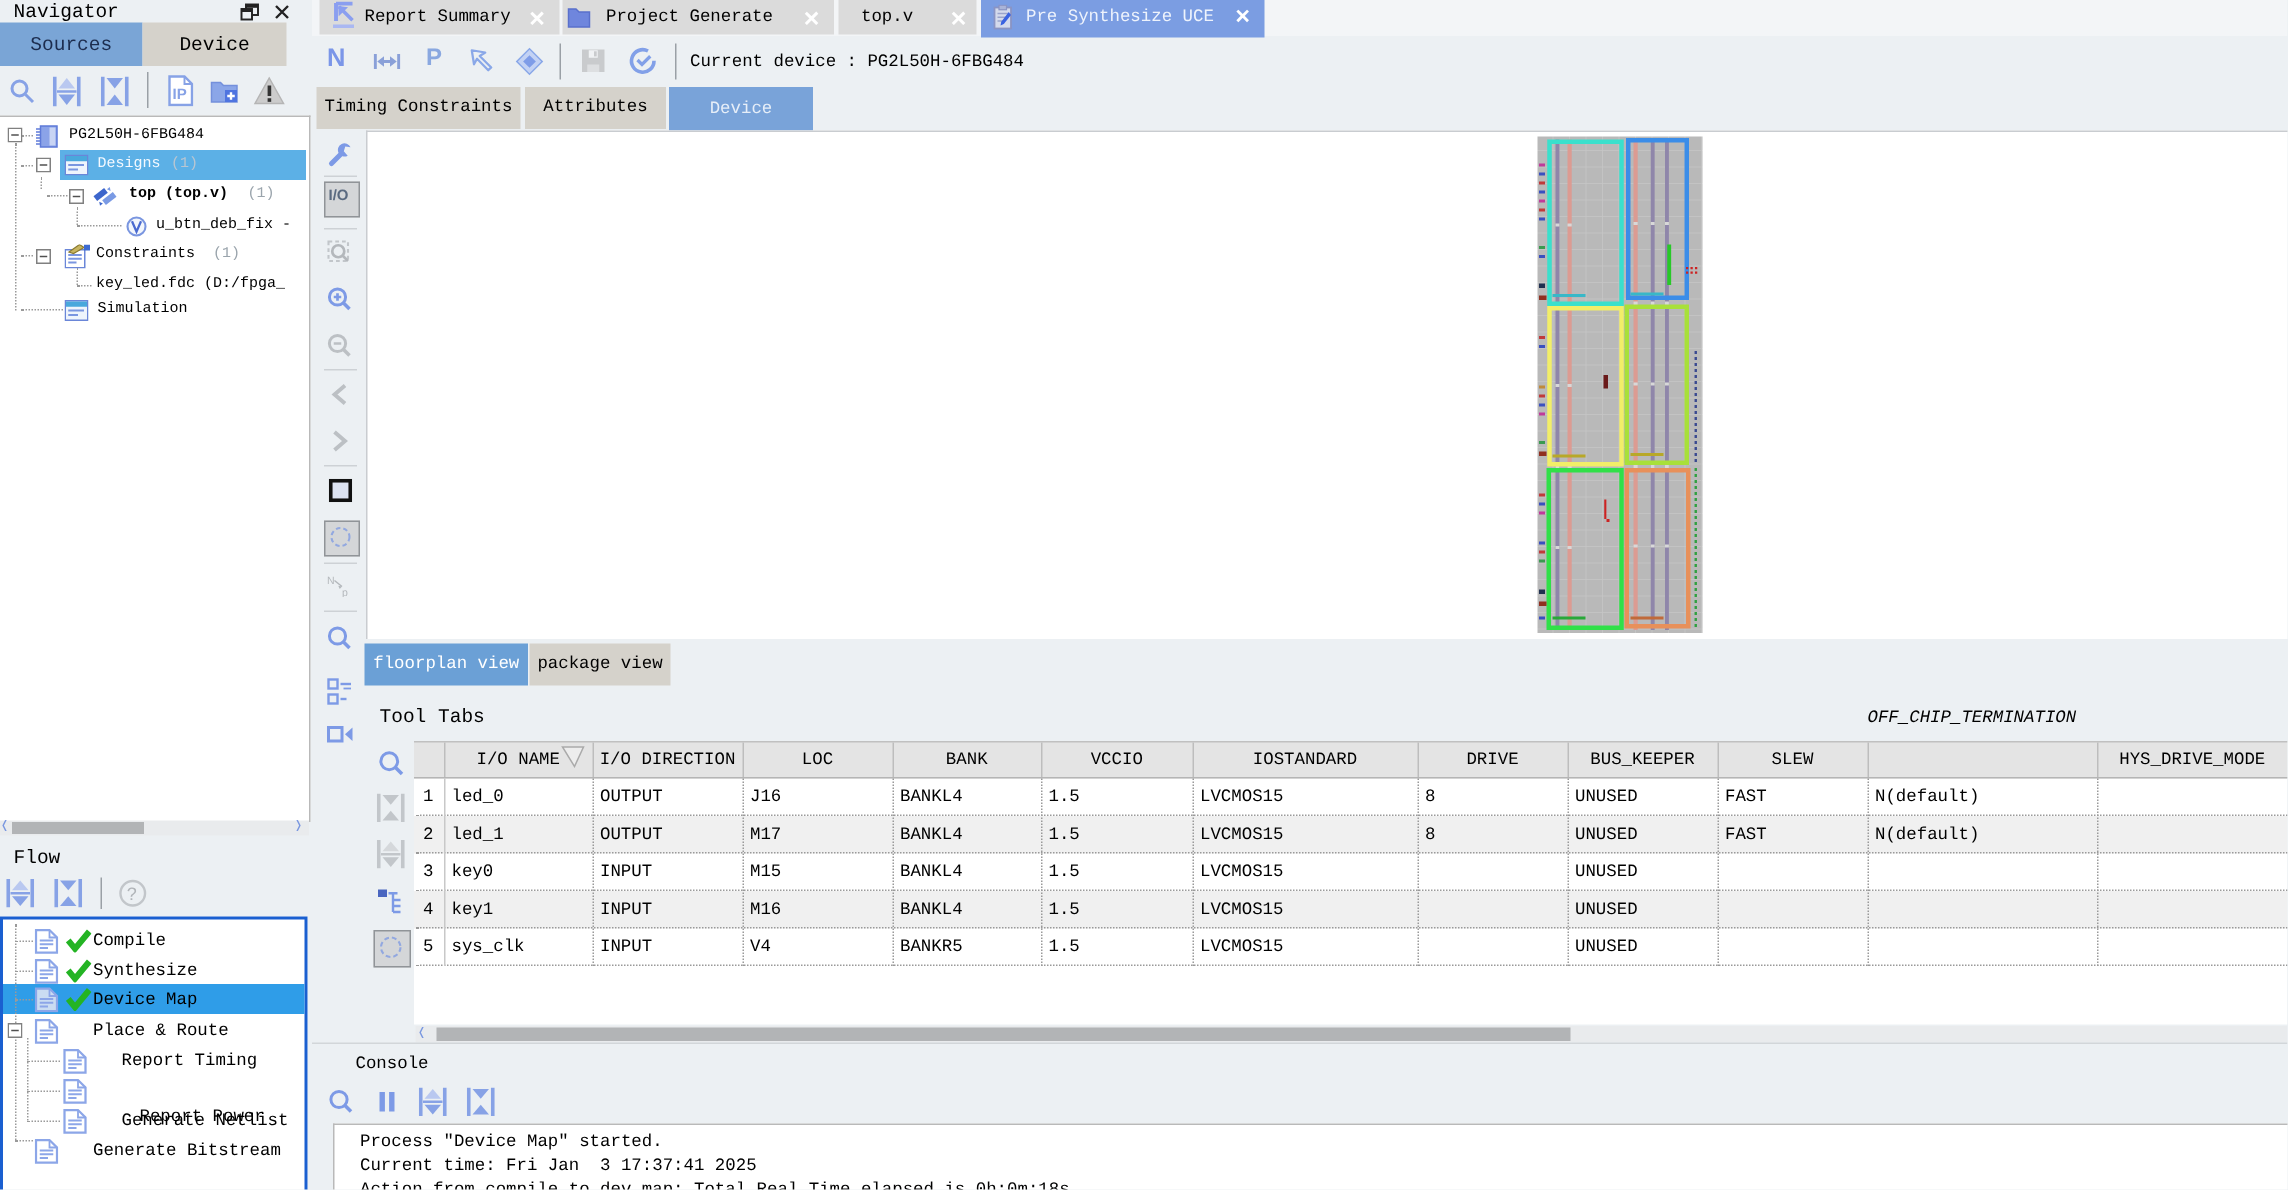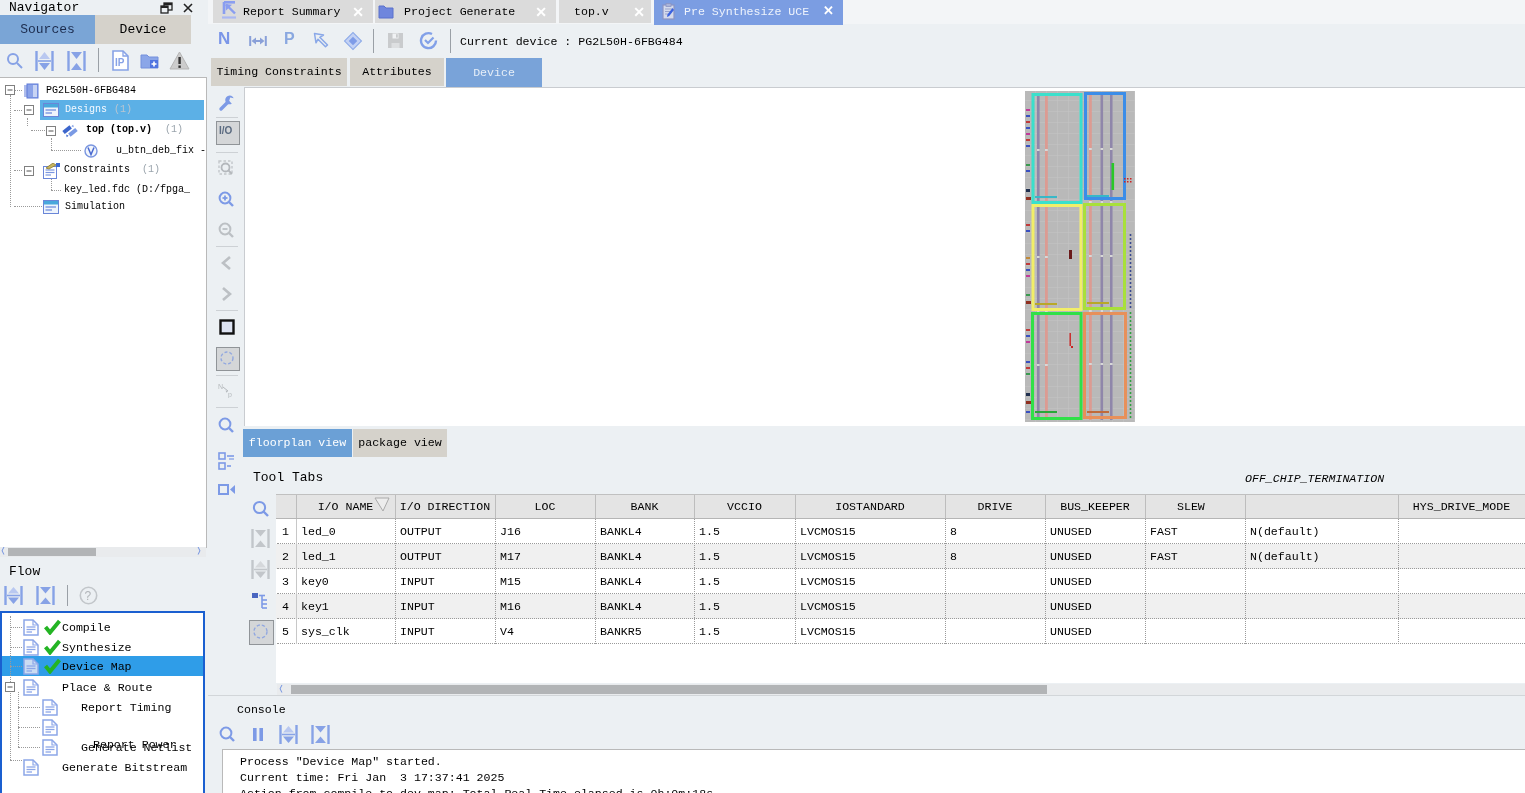--- a/index.html
+++ b/index.html
@@ -128,21 +128,21 @@
         <path d="M4 10.8 l-2.4 0 l1.2 -2.4 Z" fill="#3d66cc"></path>
       </g>
     </svg>
     <div class="abs txt" style="left:86px;top:124px;font-weight:bold;">top (top.v)</div>
     <div class="abs txt" style="left:165px;top:124px;color:#9aa4ac;">(1)</div>
 
     <svg class="abs" style="left:84px;top:144px" width="14" height="14" viewBox="0 0 14 14">
       <circle cx="7" cy="7" r="6" fill="#f2f6fc" stroke="#7a96e0" stroke-width="1.4"></circle>
       <path d="M4 3.5 L7 10.5 L10 3.5" fill="none" stroke="#4a6ad0" stroke-width="1.5"></path>
     </svg>
-    <div class="abs txt" style="left:116px;top:145px;">u_btn_deb_fix -</div>
+    <div class="abs txt" style="left:104px;top:145px;">u_btn_deb_fix -</div>
 
     <svg class="abs" style="left:24px;top:166px" width="10" height="10" viewBox="0 0 10 10">
       <rect x="0.5" y="0.5" width="9" height="9" fill="#fff" stroke="#808080"></rect>
       <line x1="2.5" y1="5" x2="7.5" y2="5" stroke="#505050" stroke-width="1"></line>
     </svg>
     <svg class="abs" style="left:43px;top:163px" width="17" height="16" viewBox="0 0 17 16">
       <rect x="0.5" y="3.5" width="13" height="12" fill="#fff" stroke="#6a86d8"></rect>
       <g stroke="#7a96e0" stroke-width="1.2">
           <line x1="2.5" y1="7" x2="11.5" y2="7"></line>
           <line x1="2.5" y1="9.5" x2="11.5" y2="9.5"></line>
@@ -626,21 +626,21 @@
     <svg class="abs" style="left:166px;top:497px" width="16" height="15" viewBox="0 0 16 15">
       <path d="M1 1 L15 1 L9 14 Z" fill="#ededed" stroke="#aaa" stroke-width="1"></path>
     </svg>
     <div class="abs" style="left:187px;top:500px;width:100px;text-align:center;">I/O DIRECTION</div>
     <div class="abs" style="left:287px;top:500px;width:100px;text-align:center;">LOC</div>
     <div class="abs" style="left:387px;top:500px;width:99px;text-align:center;">BANK</div>
     <div class="abs" style="left:486px;top:500px;width:101px;text-align:center;">VCCIO</div>
     <div class="abs" style="left:587px;top:500px;width:150px;text-align:center;">IOSTANDARD</div>
     <div class="abs" style="left:737px;top:500px;width:100px;text-align:center;">DRIVE</div>
     <div class="abs" style="left:837px;top:500px;width:100px;text-align:center;">BUS_KEEPER</div>
-    <div class="abs" style="left:937px;top:500px;width:100px;margin-left:32px;">SLEW</div>
+    <div class="abs" style="left:937px;top:500px;width:100px;text-align:center;">SLEW</div>
     <div class="abs" style="left:1037px;top:472px;width:153px;text-align:left;font-style:italic;">OFF_CHIP_TERMINATION</div>
     <div class="abs" style="left:1190px;top:500px;width:127px;text-align:center;">HYS_DRIVE_MODE</div>
 
     <div class="abs" style="left:88px;top:495px;width:1px;height:23px;background:#bdbdbd;"></div>
     <div class="abs" style="left:187px;top:495px;width:1px;height:23px;background:#bdbdbd;"></div>
     <div class="abs" style="left:287px;top:495px;width:1px;height:23px;background:#bdbdbd;"></div>
     <div class="abs" style="left:387px;top:495px;width:1px;height:23px;background:#bdbdbd;"></div>
     <div class="abs" style="left:486px;top:495px;width:1px;height:23px;background:#bdbdbd;"></div>
     <div class="abs" style="left:587px;top:495px;width:1px;height:23px;background:#bdbdbd;"></div>
     <div class="abs" style="left:737px;top:495px;width:1px;height:23px;background:#bdbdbd;"></div>

